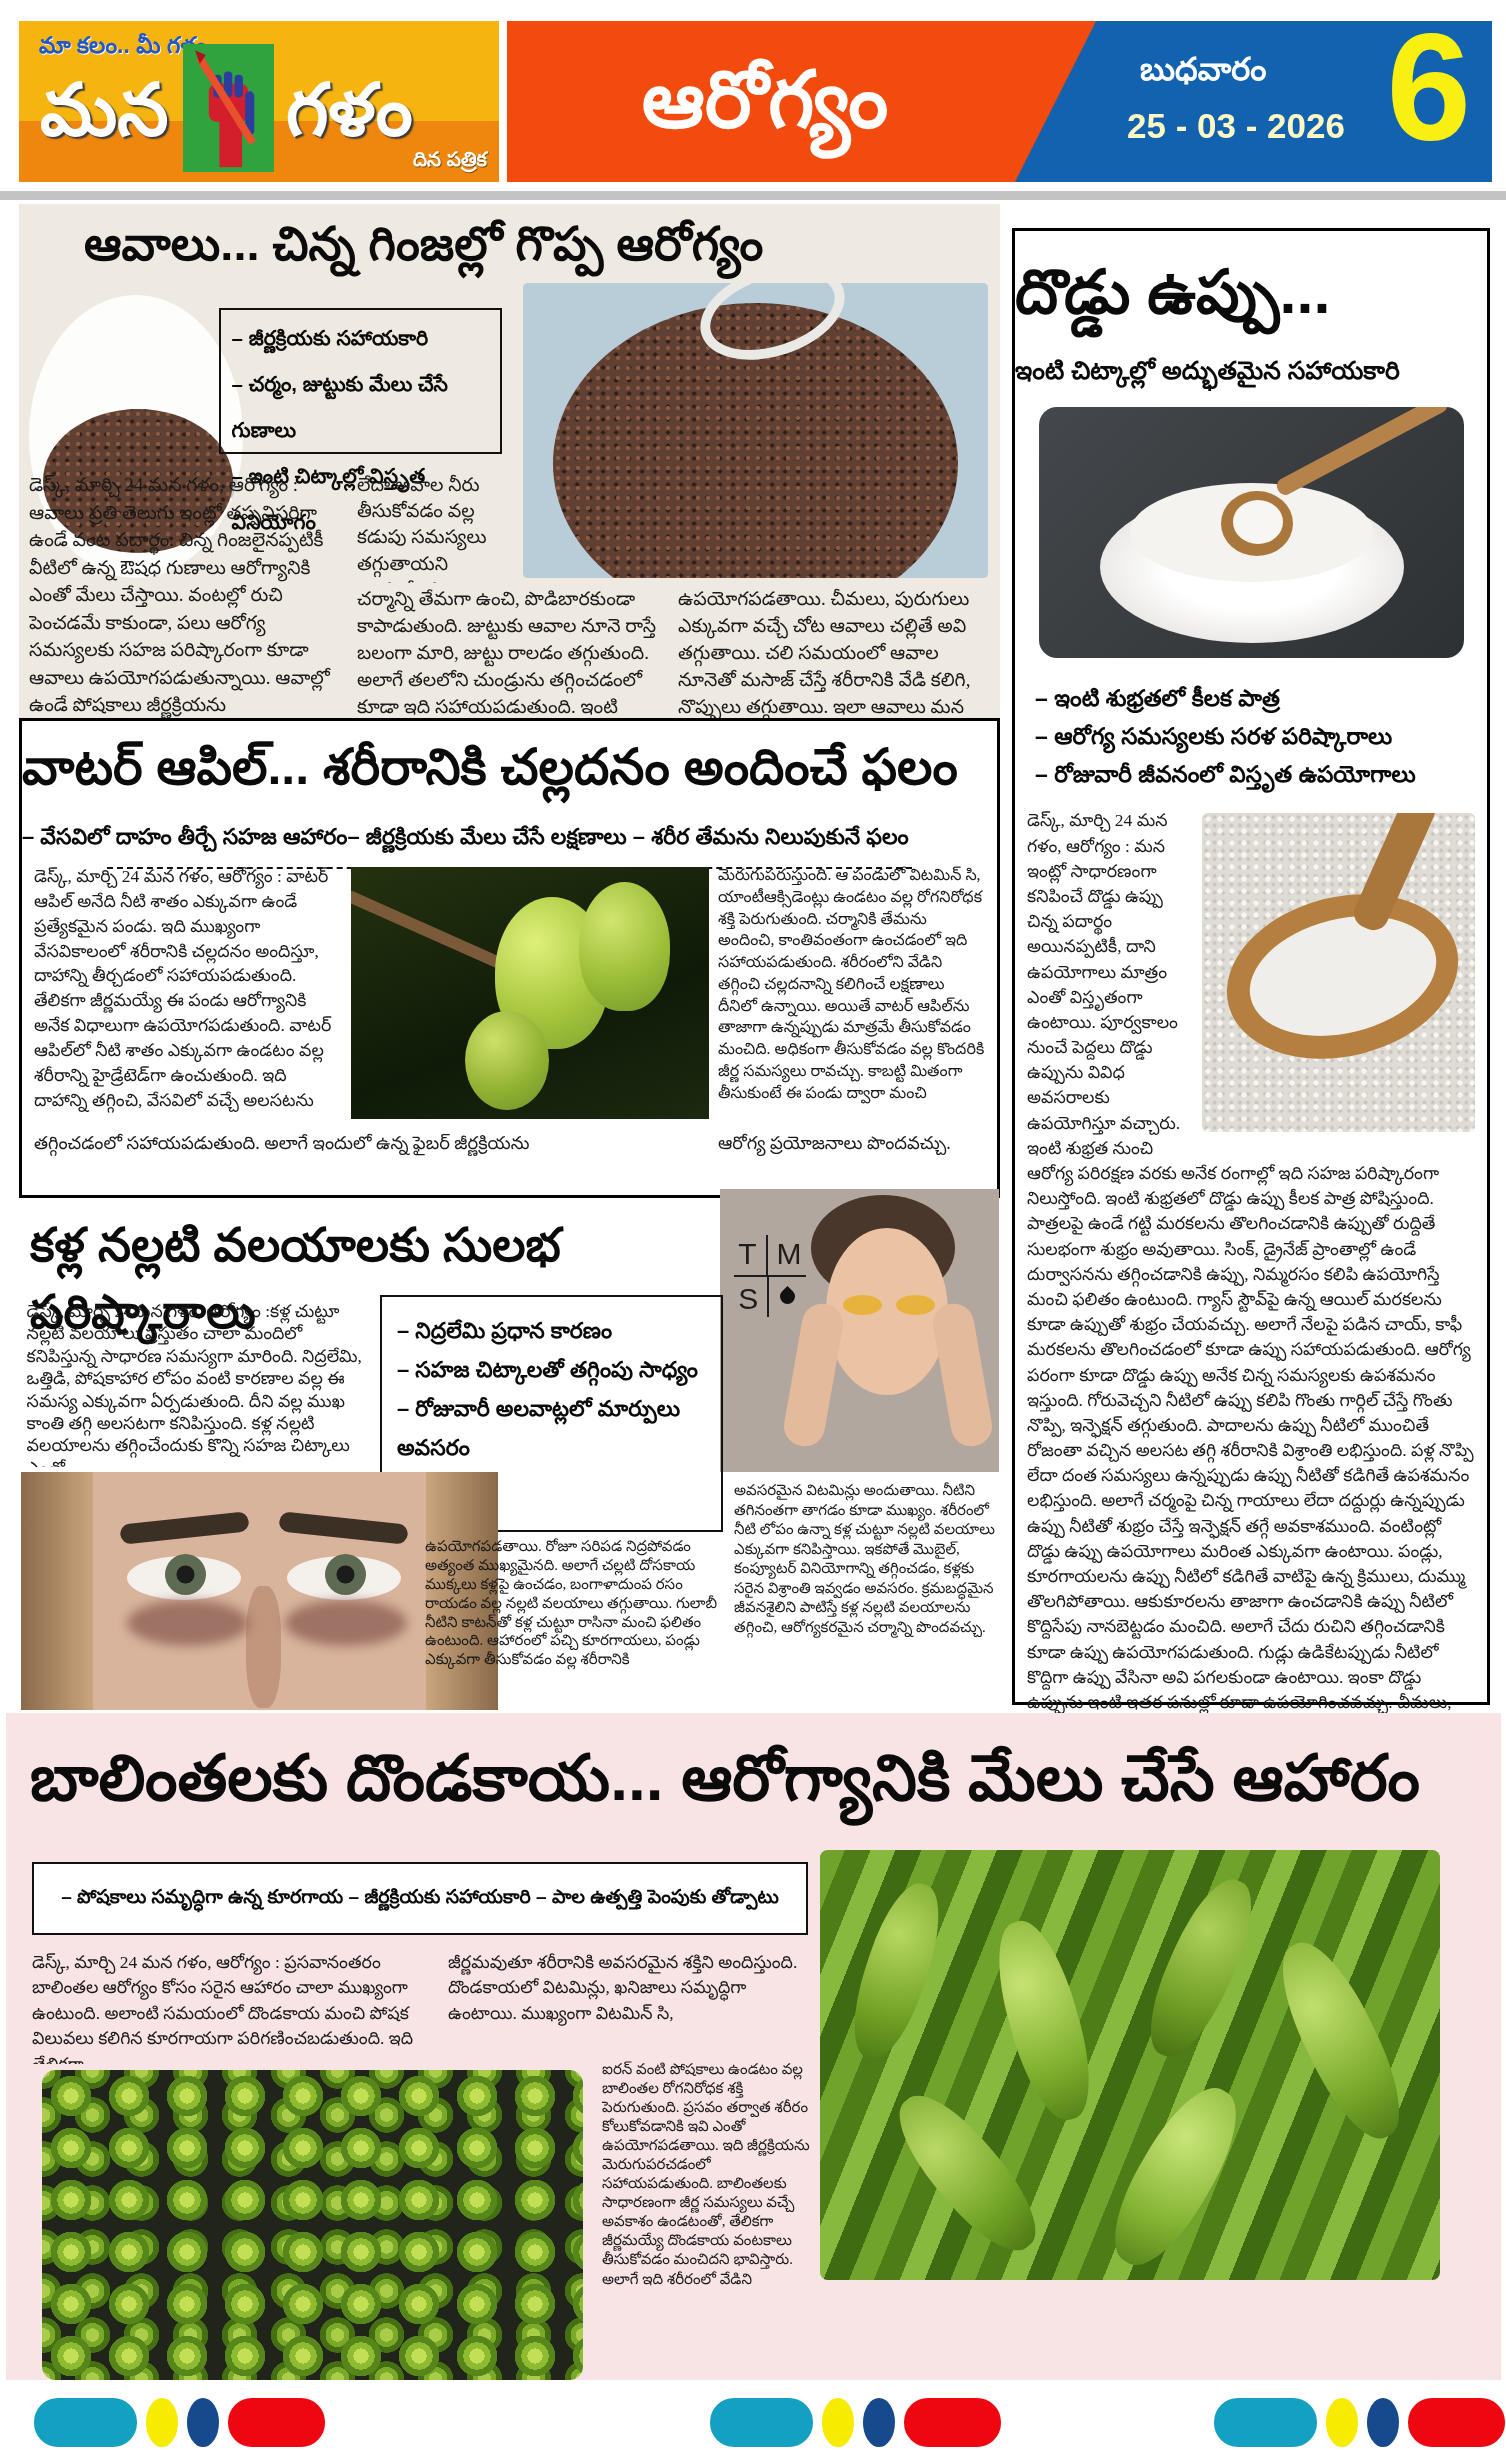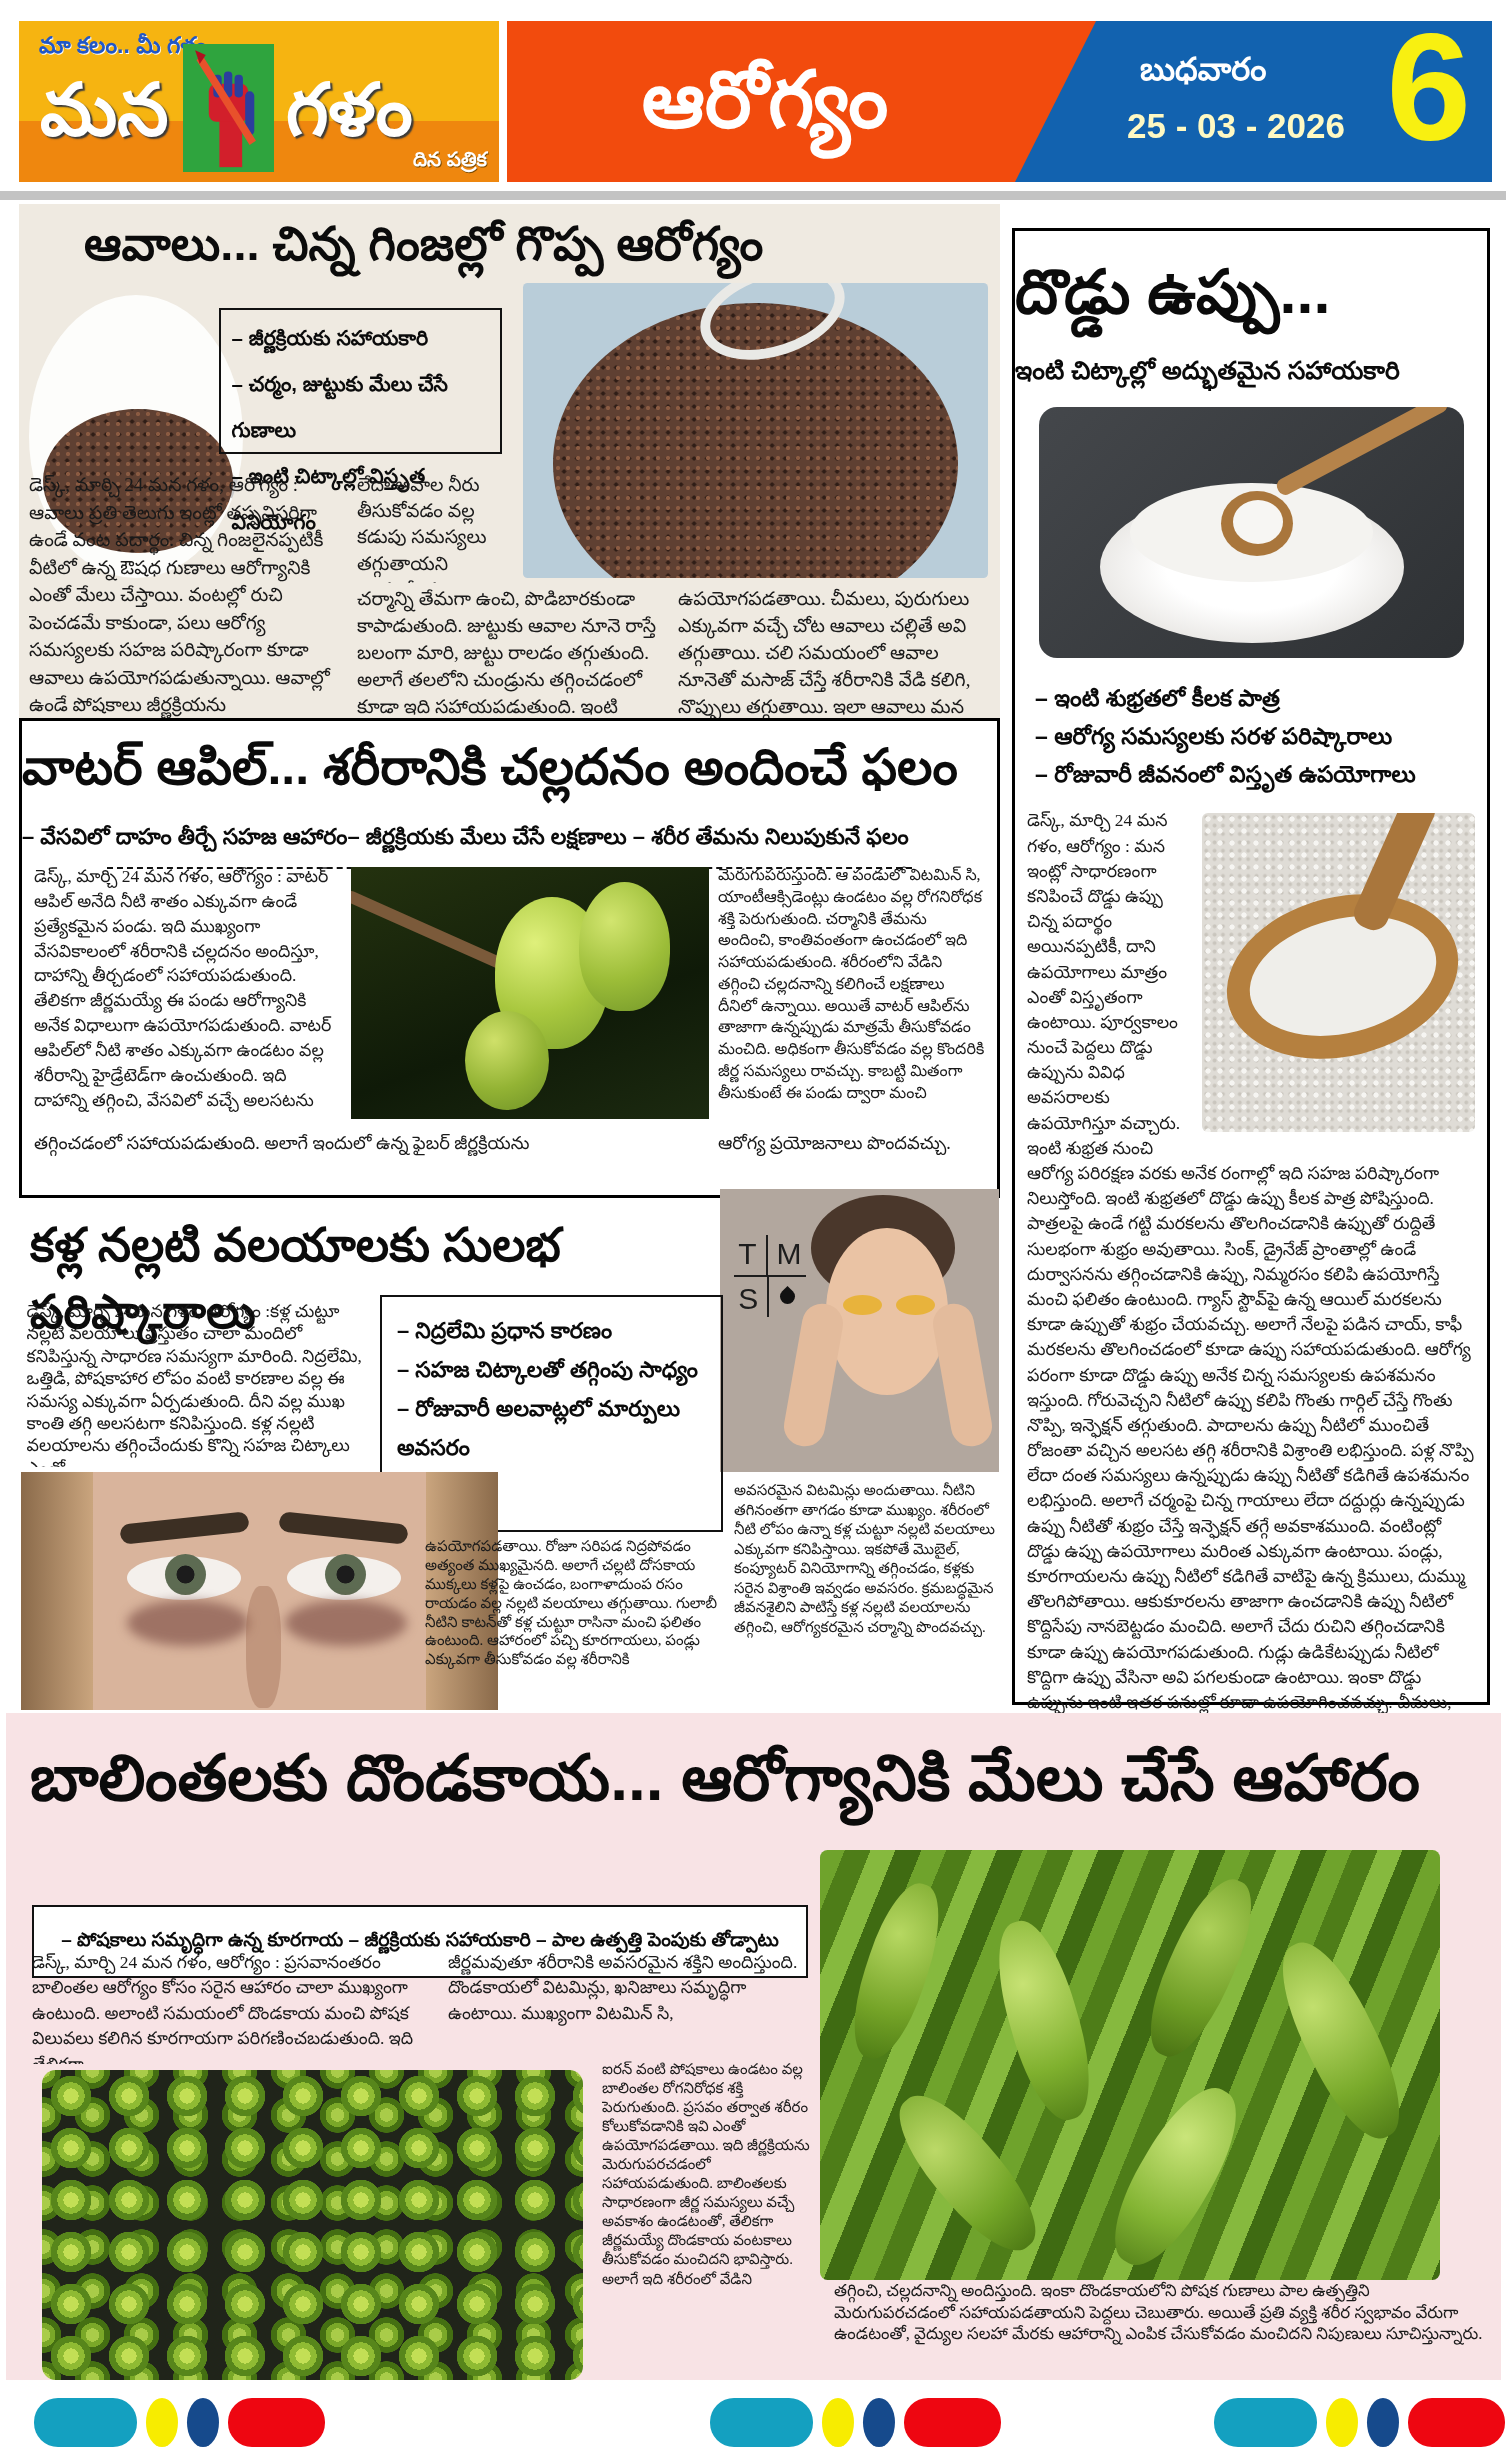--- a/index.html
+++ b/index.html
@@ -181,40 +181,39 @@
     <div class="abs" style="left:225px;top:114px;width:35px;height:122px;border-radius:40%;background:rgba(150,95,70,0.35);"></div>
   </div>
 
   <div class="abs body-txt" style="left:425px;top:1537px;width:296px;height:172px;font-size:15px;line-height:1.26;overflow:hidden;">ఉపయోగపడతాయి. రోజూ సరిపడ నిద్రపోవడం అత్యంత ముఖ్యమైనది. అలాగే చల్లటి దోసకాయ ముక్కలు కళ్లపై ఉంచడం, బంగాళాదుంప రసం రాయడం వల్ల నల్లటి వలయాలు తగ్గుతాయి. గులాబీ నీటిని కాటన్‌తో కళ్ల చుట్టూ రాసినా మంచి ఫలితం ఉంటుంది. ఆహారంలో పచ్చి కూరగాయలు, పండ్లు ఎక్కువగా తీసుకోవడం వల్ల శరీరానికి</div>
   <div class="abs body-txt" style="left:734px;top:1481px;width:263px;height:228px;font-size:15px;line-height:1.3;overflow:hidden;">అవసరమైన విటమిన్లు అందుతాయి. నీటిని తగినంతగా తాగడం కూడా ముఖ్యం. శరీరంలో నీటి లోపం ఉన్నా కళ్ల చుట్టూ నల్లటి వలయాలు ఎక్కువగా కనిపిస్తాయి. ఇకపోతే మొబైల్, కంప్యూటర్ వినియోగాన్ని తగ్గించడం, కళ్లకు సరైన విశ్రాంతి ఇవ్వడం అవసరం. క్రమబద్ధమైన జీవనశైలిని పాటిస్తే కళ్ల నల్లటి వలయాలను తగ్గించి, ఆరోగ్యకరమైన చర్మాన్ని పొందవచ్చు.</div>
 
   <div class="abs" style="left:6px;top:1713px;width:1495px;height:667px;background:#f8e3e5;"></div>
 
   <div class="abs hl center" style="left:30px;top:1741px;width:1446px;height:99px;font-size:64px;">బాలింతలకు దొండకాయ... ఆరోగ్యానికి మేలు చేసే ఆహారం</div>
 
-  <div class="abs" style="left:32px;top:1905px;width:776px;height:73px;background:#fff;border:2.3px solid #111;box-sizing:border-box;display:flex;align-items:center;justify-content:center;">
+  <div class="abs" style="left:32px;top:1862px;width:776px;height:73px;background:#fff;border:2.3px solid #111;box-sizing:border-box;display:flex;align-items:center;justify-content:center;">
     <span class="hl" style="font-size:19px;">– పోషకాలు సమృద్ధిగా ఉన్న కూరగాయ – జీర్ణక్రియకు సహాయకారి – పాల ఉత్పత్తి పెంపుకు తోడ్పాటు</span>
   </div>
 
   <div class="abs photo gourdbg" style="left:820px;top:1850px;width:620px;height:430px;border-radius:7.6px;">
     <div class="abs" style="left:46px;top:30px;width:61px;height:182px;border-radius:46%;background:radial-gradient(circle at 35% 30%,#b7d862,#74a327 60%,#4c7a14);transform:rotate(18deg);"></div>
     <div class="abs" style="left:190px;top:68px;width:68px;height:205px;border-radius:46%;background:radial-gradient(circle at 35% 30%,#c7e274,#7fb02e 60%,#527f18);transform:rotate(-16deg);"></div>
     <div class="abs" style="left:349px;top:23px;width:64px;height:190px;border-radius:46%;background:radial-gradient(circle at 35% 30%,#aed15a,#6d9c24 60%,#476f12);transform:rotate(24deg);"></div>
     <div class="abs" style="left:486px;top:84px;width:70px;height:213px;border-radius:46%;background:radial-gradient(circle at 35% 30%,#c2df6e,#79aa2b 60%,#4e7a16);transform:rotate(-26deg);"></div>
     <div class="abs" style="left:114px;top:228px;width:67px;height:190px;border-radius:46%;background:radial-gradient(circle at 35% 30%,#bcd968,#73a527 60%,#4a7513);transform:rotate(-40deg);"></div>
     <div class="abs" style="left:319px;top:228px;width:73px;height:197px;border-radius:46%;background:radial-gradient(circle at 35% 30%,#cae57a,#83b433 60%,#55821a);transform:rotate(30deg);"></div>
   </div>
 
   <div class="abs body-txt" style="left:32px;top:1950px;width:403px;height:114px;font-size:17.5px;line-height:1.45;overflow:hidden;">డెస్క్, మార్చి 24 మన గళం, ఆరోగ్యం : ప్రసవానంతరం బాలింతల ఆరోగ్యం కోసం సరైన ఆహారం చాలా ముఖ్యంగా ఉంటుంది. అలాంటి సమయంలో దొండకాయ మంచి పోషక విలువలు కలిగిన కూరగాయగా పరిగణించబడుతుంది. ఇది తేలికగా</div>
   <div class="abs body-txt" style="left:448px;top:1950px;width:361px;height:114px;font-size:17.5px;line-height:1.45;overflow:hidden;">జీర్ణమవుతూ శరీరానికి అవసరమైన శక్తిని అందిస్తుంది. దొండకాయలో విటమిన్లు, ఖనిజాలు సమృద్ధిగా ఉంటాయి. ముఖ్యంగా విటమిన్ సి,</div>
 
   <div class="abs photo slices" style="left:42px;top:2070px;width:541px;height:310px;border-radius:13.7px;"></div>
 
   <div class="abs body-txt" style="left:602px;top:2060px;width:217px;height:319px;font-size:15px;line-height:1.27;overflow:hidden;">ఐరన్ వంటి పోషకాలు ఉండటం వల్ల బాలింతల రోగనిరోధక శక్తి పెరుగుతుంది. ప్రసవం తర్వాత శరీరం కోలుకోవడానికి ఇవి ఎంతో ఉపయోగపడతాయి. ఇది జీర్ణక్రియను మెరుగుపరచడంలో సహాయపడుతుంది. బాలింతలకు సాధారణంగా జీర్ణ సమస్యలు వచ్చే అవకాశం ఉండటంతో, తేలికగా జీర్ణమయ్యే దొండకాయ వంటకాలు తీసుకోవడం మంచిదని భావిస్తారు. అలాగే ఇది శరీరంలో వేడిని</div>
-  <div class="abs body-txt" style="left:834px;top:2280px;width:653px;height:100px;font-size:16.7px;line-height:1.3;overflow:hidden;">తగ్గించి, చల్లదనాన్ని అందిస్తుంది. ఇంకా దొండకాయలోని పోషక గుణాలు పాల ఉత్పత్తిని మెరుగుపరచడంలో సహాయపడతాయని పెద్దలు చెబుతారు. అయితే ప్రతి వ్యక్తి శరీర స్వభావం వేరుగా ఉండటంతో, వైద్యుల సలహా మేరకు ఆహారాన్ని ఎంపిక చేసుకోవడం మంచిదని నిపుణులు సూచిస్తున్నారు.</div>
 
   <div class="abs" style="left:34px;top:2398px;display:flex;align-items:center;gap:9px;">
     <span style="width:103px;height:49px;border-radius:24px;background:#14a0c0;display:inline-block;"></span>
     <span style="width:32px;height:49px;border-radius:50%;background:#f7ec00;display:inline-block;"></span>
     <span style="width:32px;height:49px;border-radius:50%;background:#164a8c;display:inline-block;"></span>
     <span style="width:97px;height:49px;border-radius:24px;background:#ee0611;display:inline-block;"></span>
   </div>
   <div class="abs" style="left:710px;top:2398px;display:flex;align-items:center;gap:9px;">
     <span style="width:103px;height:49px;border-radius:24px;background:#14a0c0;display:inline-block;"></span>
     <span style="width:32px;height:49px;border-radius:50%;background:#f7ec00;display:inline-block;"></span>

